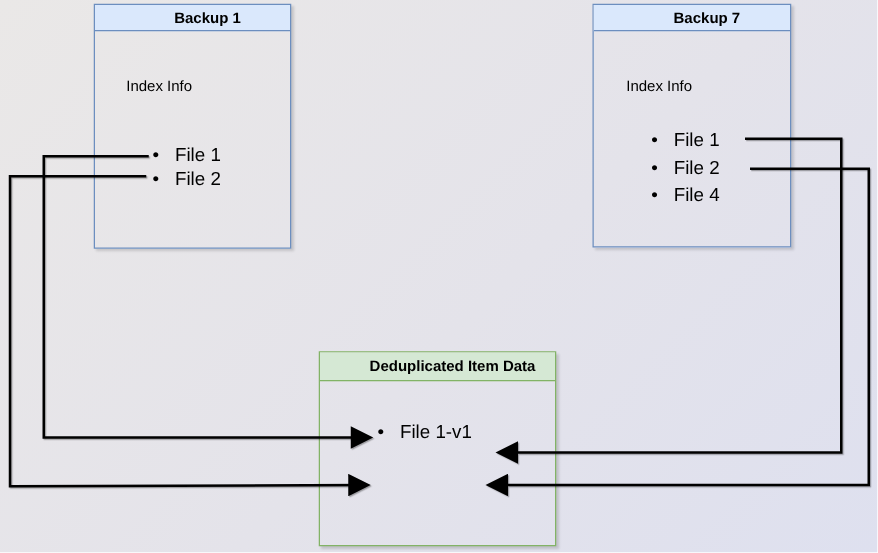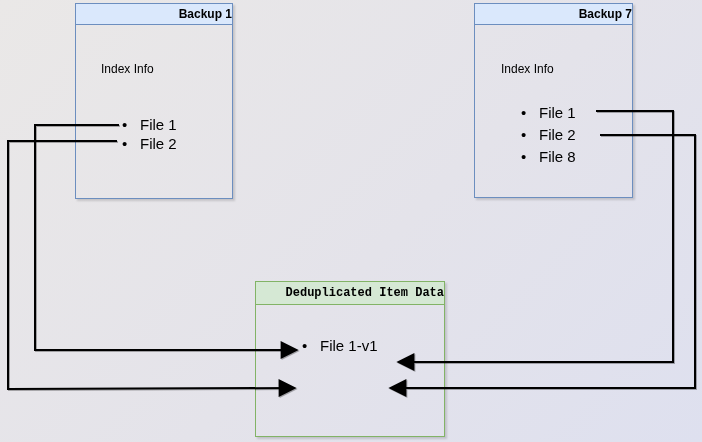--- a/index.html
+++ b/index.html
@@ -16,28 +16,28 @@
   }
   .box {
     position: absolute;
     border: 1px solid #6c8ebf;
     background: transparent;
     box-shadow: 2px 2px 2px rgba(0,0,0,0.15);
   }
   .box .box-header {
     height: 20px;
     line-height: 20px;
-    text-align: right;
+    text-align: center;
     font-weight: bold;
     font-size: 12px;
     background: #dae8fc;
     border-bottom: 1px solid #6c8ebf;
     padding-left: 24px;
   }
-  .box.green { border-color: #82b366; font-family: Liberation Mono, monospace; }
+  .box.green { border-color: #82b366; }
   .box.green .box-header {
     background: #d5e8d4;
     border-bottom-color: #82b366;
     height: 22px; line-height: 22px;
   }
   .box-backup1 { left: 75px;  top: 3px;   width: 156px; height: 194px; }
   .box-backup2 { left: 474px; top: 3px;   width: 157px; height: 193px; }
   .box-dedup   { left: 255px; top: 281px; width: 188px; height: 154px; }
 
   .index-label {
@@ -93,21 +93,21 @@
     <li>File 2</li>
   </ul>
 
   <div class="box box-backup2">
     <div class="box-header">Backup 7</div>
   </div>
   <div class="index-label b2">Index Info</div>
   <ul class="bullets backup2-list">
     <li>File 1</li>
     <li>File 2</li>
-    <li>File 8</li>
+    <li>File 4</li>
   </ul>
 
   <div class="box green box-dedup">
     <div class="box-header">Deduplicated Item Data</div>
   </div>
   <ul class="bullets dedup-list">
     <li>File 1-v1</li>
   </ul>
 
   <svg class="connectors" viewBox="0 0 702 442" xmlns="http://www.w3.org/2000/svg">

